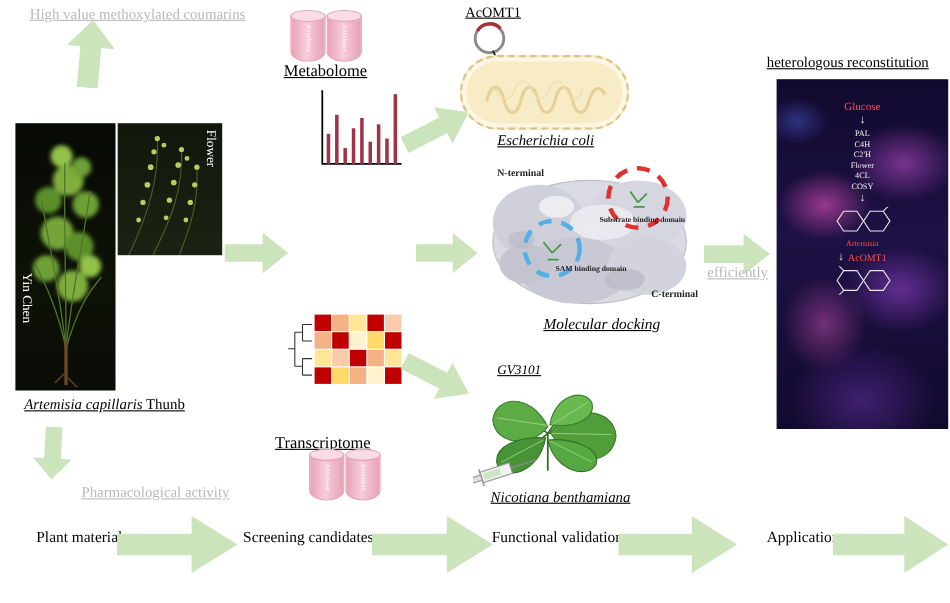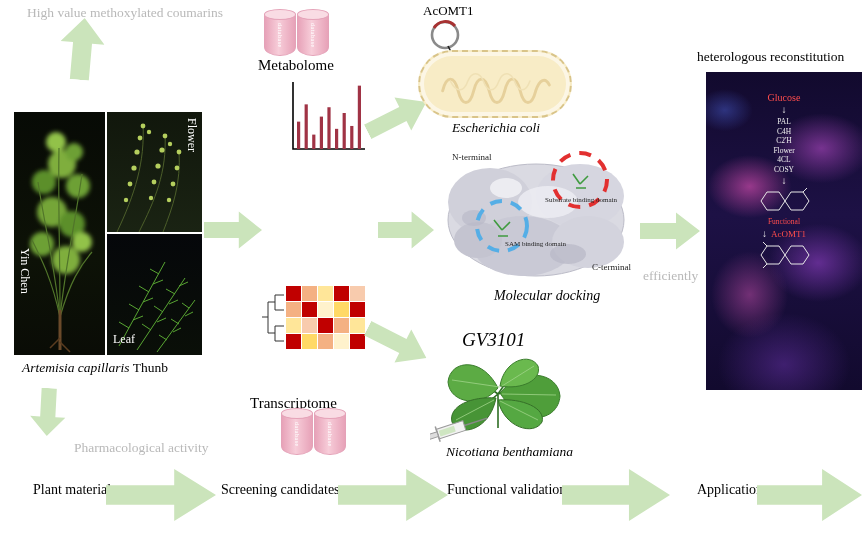--- a/index.html
+++ b/index.html
@@ -2,21 +2,21 @@
 <html style="--arrow: #cbe4bb; --muted_text: #b9b9b9; --bar: #a03345; --ecoli_fill: #f8ecc6; --ecoli_border: #d9c489; --pathway_red: #ff4d4d;"><head>
 <meta charset="utf-8">
 <style>
   * { margin:0; padding:0; box-sizing:border-box; }
   html,body { background:#fff; }
   #canvas {
     position:relative; width:864px; height:548px; background:#fff;
     font-family:"Liberation Serif", serif; color:#000; overflow:hidden;
   }
   .abs { position:absolute; }
-  .lbl { position:absolute; font-size:13.5px; white-space:nowrap; }
+  .lbl { position:absolute; font-size:13.5px; white-space:nowrap;text-decoration:underline; }
   .big { font-size:15px; }
   .muted { color:var(--muted_text,#b9b9b9); }
   .it { font-style:italic; }
 
   
   .arrow {
     position:absolute;
     background:var(--arrow,#cbe4bb);
     clip-path:polygon(0 31%,60% 31%,60% 6%,100% 50%,60% 94%,60% 69%,0 69%);
   }
@@ -44,21 +44,21 @@
   
   .heatmap { position:absolute; display:flex; align-items:center; gap:2px; }
   .hm-grid { display:grid; grid-template-columns:repeat(5,15px); grid-auto-rows:15px; gap:1px; }
 
   
   .ecoli { position:absolute; left:418px; top:50px; width:154px; height:68px; border-radius:34px;
            background:var(--ecoli_fill,#f8ecc6); border:2.5px dashed var(--ecoli_border,#d9c489);
            box-shadow:inset 0 0 0 4px rgba(255,255,255,.55); }
 
   
-  .dock-lbl { position:absolute; font-size:9px; color:#222; white-space:nowrap; }
+  .dock-lbl { position:absolute; font-size:9px; color:#222; white-space:nowrap;font-weight:bold; }
   .dock-lbl.tiny { font-size:7px; }
 
   
   .uv-panel { position:absolute; left:706px; top:72px; width:156px; height:318px;
     background:
       radial-gradient(60px 45px at 28% 36%, rgba(173,64,152,.85), rgba(173,64,152,0) 70%),
       radial-gradient(70px 50px at 74% 24%, rgba(142,60,165,.8), rgba(142,60,165,0) 70%),
       radial-gradient(55px 62px at 28% 70%, rgba(152,62,142,.7), rgba(152,62,142,0) 70%),
       radial-gradient(72px 56px at 72% 60%, rgba(122,55,172,.75), rgba(122,55,172,0) 70%),
       radial-gradient(92px 72px at 50% 92%, rgba(92,45,152,.6), rgba(92,45,152,0) 72%),
@@ -138,33 +138,20 @@
             <circle cx="70" cy="56" r="2.4"></circle>
             <circle cx="66" cy="72" r="2.4"></circle>
           <circle cx="42" cy="20" r="2.2"></circle>
             <circle cx="63" cy="32" r="2.2"></circle>
             <circle cx="19" cy="88" r="2.2"></circle>
           <circle cx="44" cy="86" r="2.2"></circle>
             <circle cx="62" cy="88" r="2.2"></circle>
         </g>
       </svg>
       <span class="vlabel" style="right:3px;top:6px">Flower</span>
-    </div>
-    <div class="photo photo-leaf">
-      <svg width="95" height="121">
-        <g stroke="#58a532" stroke-width="1" fill="none">
-          <path d="M12,112 L58,28"></path>
-            <path d="M30,116 L78,44"></path>
-            <path d="M50,118 L88,66"></path>
-          <path d="M22,94 l-10,-6 M26,86 l10,-4 M32,76 l-10,-6 M36,68 l10,-4 M42,58 l-10,-6 M46,50 l10,-4 M52,40 l-9,-5"></path>
-          <path d="M44,96 l-9,-6 M50,88 l9,-4 M56,78 l-9,-6 M62,70 l9,-4 M68,60 l-9,-5 M72,52 l9,-4"></path>
-          <path d="M60,106 l-8,-5 M66,98 l8,-4 M72,90 l-8,-5 M78,82 l8,-4 M82,74 l-7,-5"></path>
-        </g>
-      </svg>
-      <span class="hlabel" style="left:6px;top:98px">Leaf</span>
     </div>
   </div>
 
   <span class="lbl" style="left:22px;top:360px"><i>Artemisia capillaris</i><span> Thunb</span></span>
 
   <div class="arrow" style="left:24px;top:392px;width:48px;height:40px;transform:rotate(93deg)"></div>
   <span class="lbl muted" style="left:74px;top:440px">Pharmacological activity</span>
 
   <div class="arrow" style="left:204px;top:209px;width:58px;height:42px"></div>
 
@@ -283,23 +270,23 @@
     <circle cx="152" cy="36" r="27" fill="none" stroke="#e23030" stroke-width="4" stroke-dasharray="12 9"></circle>
     <circle cx="74" cy="82" r="25" fill="none" stroke="#55aee6" stroke-width="4" stroke-dasharray="12 9"></circle>
   </svg>
   <span class="dock-lbl" style="left:452px;top:152px">N-terminal</span>
   <span class="dock-lbl tiny" style="left:545px;top:196px">Substrate binding domain</span>
   <span class="dock-lbl tiny" style="left:505px;top:240px">SAM binding domain</span>
   <span class="dock-lbl" style="left:592px;top:262px">C-terminal</span>
   <span class="lbl it" style="left:494px;top:288px;font-size:14px">Molecular docking</span>
 
   <div class="arrow" style="left:640px;top:210px;width:60px;height:42px"></div>
-  <span class="lbl muted" style="left:643px;top:268px">efficiently</span>
-
-  <span class="lbl it" style="left:462px;top:329px;font-size:19px">GV3101</span>
+  <span class="lbl muted" style="left:643px;top:240px">efficiently</span>
+
+  <span class="lbl it" style="left:452px;top:329px;font-size:12px">GV3101</span>
   <svg class="abs" style="left:430px;top:338px" width="140" height="106">
     <g stroke="#2e6e24" stroke-width="1.6">
       <path d="M68,56 L100,48 M68,56 L40,36 M68,56 L44,76 M68,56 L86,30 M68,56 L68,90"></path>
     </g>
     <path d="M70,55 C92,28 128,34 130,58 C128,84 92,90 70,55 Z" fill="#4f9e3a" stroke="#3a7d2c" stroke-width="1"></path>
     <path d="M68,50 C52,18 20,22 18,44 C20,66 52,70 68,50 Z" fill="#5cab44" stroke="#3a7d2c" stroke-width="1"></path>
     <path d="M66,60 C60,92 30,100 22,84 C18,68 42,58 66,60 Z" fill="#479436" stroke="#356f28" stroke-width="1"></path>
     <path d="M70,48 C74,22 100,14 108,28 C112,42 92,52 70,48 Z" fill="#6ab94e" stroke="#3a7d2c" stroke-width="1"></path>
     <path d="M68,62 C74,90 104,98 112,84 C116,70 92,60 68,62 Z" fill="#55a842" stroke="#356f28" stroke-width="1"></path>
     <g stroke="#9fd489" stroke-width="0.8" fill="none">
@@ -327,21 +314,21 @@
           <div class="enzyme">Flower</div>
           <div class="enzyme">4CL</div>
           <div class="enzyme">COSY</div>
         </div>
       <span class="p-ar">↓</span>
       <svg class="mol" width="54" height="26">
         <polygon points="4,13 10,4 22,4 28,13 22,22 10,22" fill="none" stroke="#e8e8e8" stroke-width="1"></polygon>
         <polygon points="28,13 34,4 46,4 52,13 46,22 34,22" fill="none" stroke="#e8e8e8" stroke-width="1"></polygon>
         <line x1="46" y1="4" x2="51" y2="-1" stroke="#e8e8e8" stroke-width="1"></line>
       </svg>
-      <span class="p-red small">Functional</span>
+      <span class="p-red small">Artemisia</span>
       <div class="p-step">
         <span class="p-ar">↓</span>
         <span class="p-red" style="font-size:9px">AcOMT1</span>
       </div>
       <svg class="mol" width="54" height="26">
         <polygon points="4,13 10,4 22,4 28,13 22,22 10,22" fill="none" stroke="#e8e8e8" stroke-width="1"></polygon>
         <polygon points="28,13 34,4 46,4 52,13 46,22 34,22" fill="none" stroke="#e8e8e8" stroke-width="1"></polygon>
         <line x1="10" y1="4" x2="5" y2="-1" stroke="#e8e8e8" stroke-width="1"></line>
         <line x1="10" y1="22" x2="5" y2="27" stroke="#e8e8e8" stroke-width="1"></line>
       </svg>

